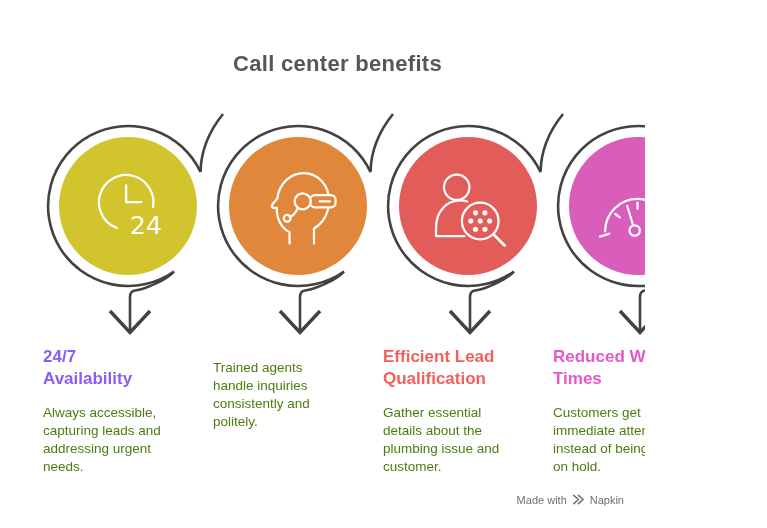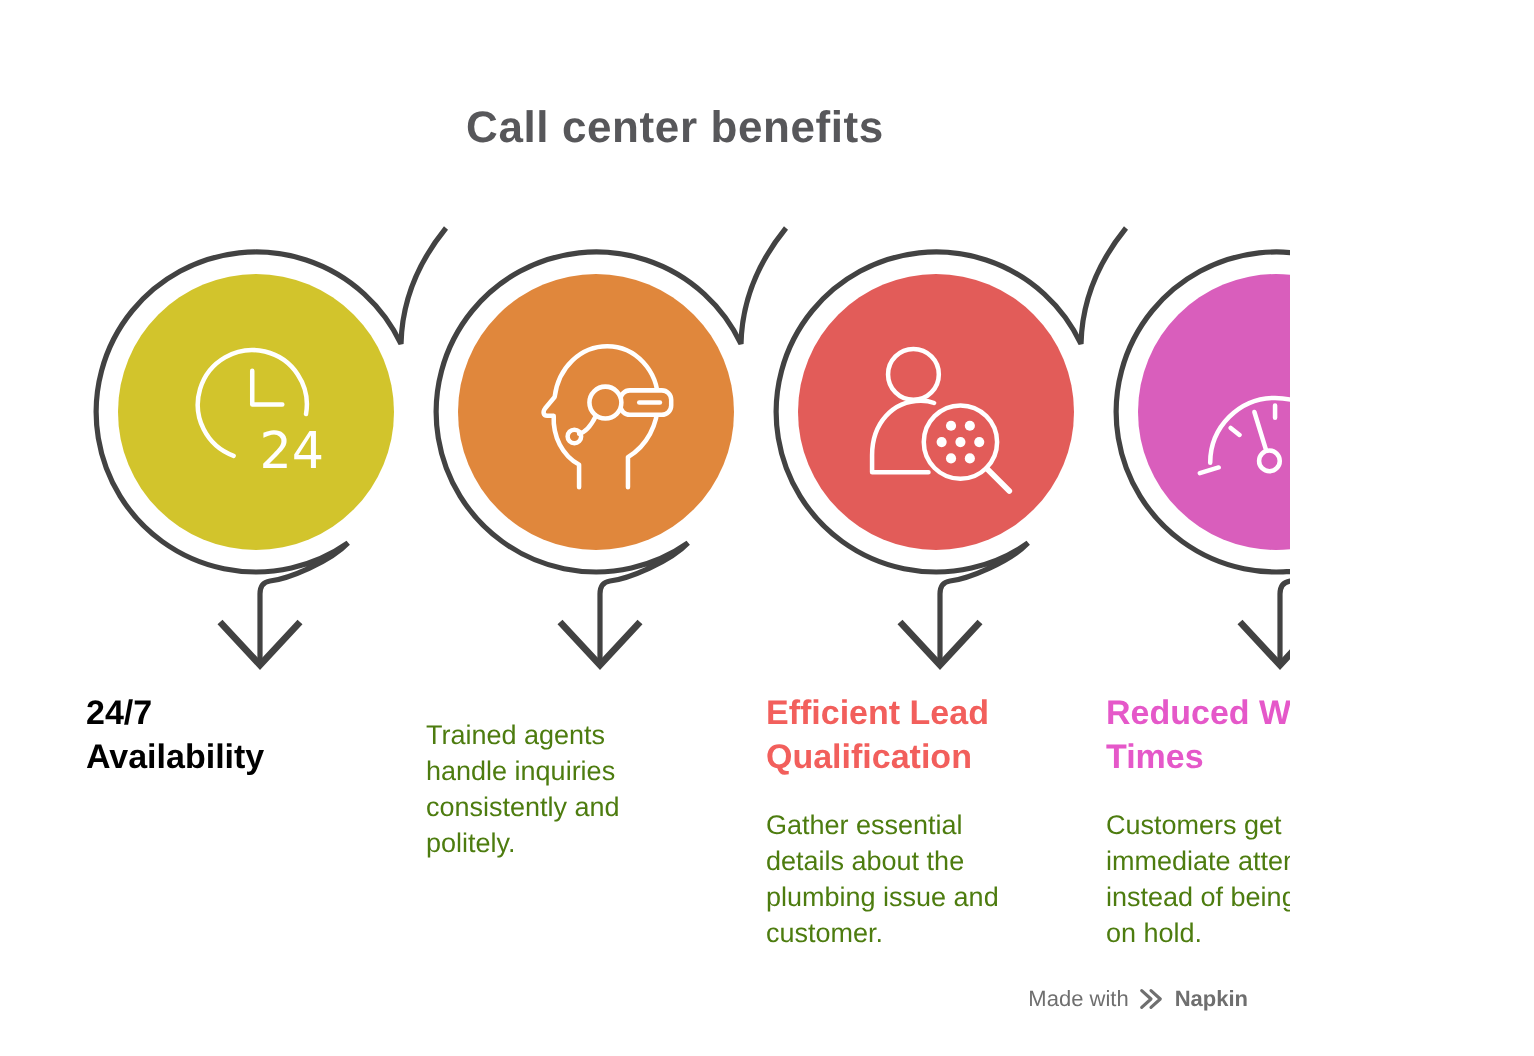--- a/index.html
+++ b/index.html
@@ -19,21 +19,21 @@
     margin-top:0;
   }
   .body-text{
     font-size:13.5px;color:#4d7c0f;line-height:1.33;white-space:pre-line;
     margin-top:13px;
   }
   .footer{
     position:absolute;right:21px;bottom:22px;display:flex;align-items:center;gap:5px;
     font-size:11px;color:#6f6f6f;
   }
-  .footer .brand{font-weight:bold;color:#6f6f6f;}
+  .footer .brand{font-weight:normal;color:#6f6f6f;}
 </style>
 </head>
 <body>
 
 <div class="canvas">
 
   <div class="title">Call center benefits</div>
 
   <div class="col" style="left:43px">
     <svg class="motif" width="170" height="228" viewBox="0 0 170 228">
@@ -41,22 +41,26 @@
         <path d="M 180,-4 C 167,12 158,32 157.5,54 A 80 80 0 1 0 131,153.5 C 122,163 101,171.5 92,172.5 C 88.5,173 87,175.5 87,179 L 87,213" stroke-width="2.6"></path>
         <path d="M 67,193 L 87,214.5 L 107,193" stroke-width="3.4" stroke-linejoin="miter"></path>
       </g>
       <circle cx="85" cy="88" r="69" fill="#d2c42c"></circle>
       <g transform="translate(38,41) scale(0.94)" stroke="#ffffff" stroke-width="2.4" fill="none" stroke-linecap="round" stroke-linejoin="round">
         <path d="M 76.6,51.1 A 29 29 0 1 0 38.1,73.3"></path>
         <path d="M 48,46 L 48,28 M 48,46 L 64,46"></path>
         <text x="69" y="80" font-size="27" fill="#ffffff" stroke="none" text-anchor="middle" font-family="&quot;DejaVu Sans&quot;, sans-serif">24</text>
       </g>
     </svg>
-    <div class="heading" style="color: #000000;">24/7
+    <div class="heading" style="color: #8b5cf6;">24/7
 Availability</div>
+    <div class="body-text">Always accessible,
+capturing leads and
+addressing urgent
+needs.</div>
   </div>
 
   <div class="col" style="left:213px">
     <svg class="motif" width="170" height="228" viewBox="0 0 170 228">
       <g stroke="#424242" fill="none">
         <path d="M 180,-4 C 167,12 158,32 157.5,54 A 80 80 0 1 0 131,153.5 C 122,163 101,171.5 92,172.5 C 88.5,173 87,175.5 87,179 L 87,213" stroke-width="2.6"></path>
         <path d="M 67,193 L 87,214.5 L 107,193" stroke-width="3.4" stroke-linejoin="miter"></path>
       </g>
       <circle cx="85" cy="88" r="69" fill="#e0873c"></circle>
       <g transform="translate(38,41) scale(0.94)" stroke="#ffffff" stroke-width="2.4" fill="none" stroke-linecap="round" stroke-linejoin="round">

